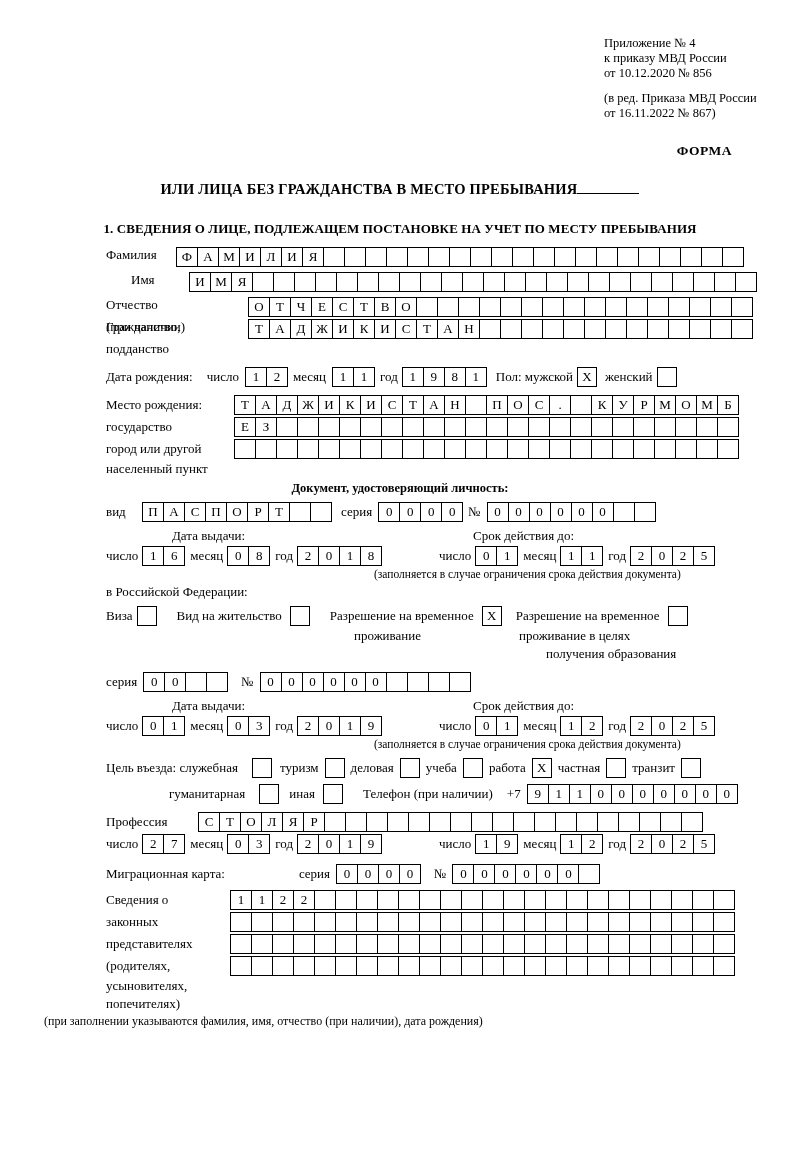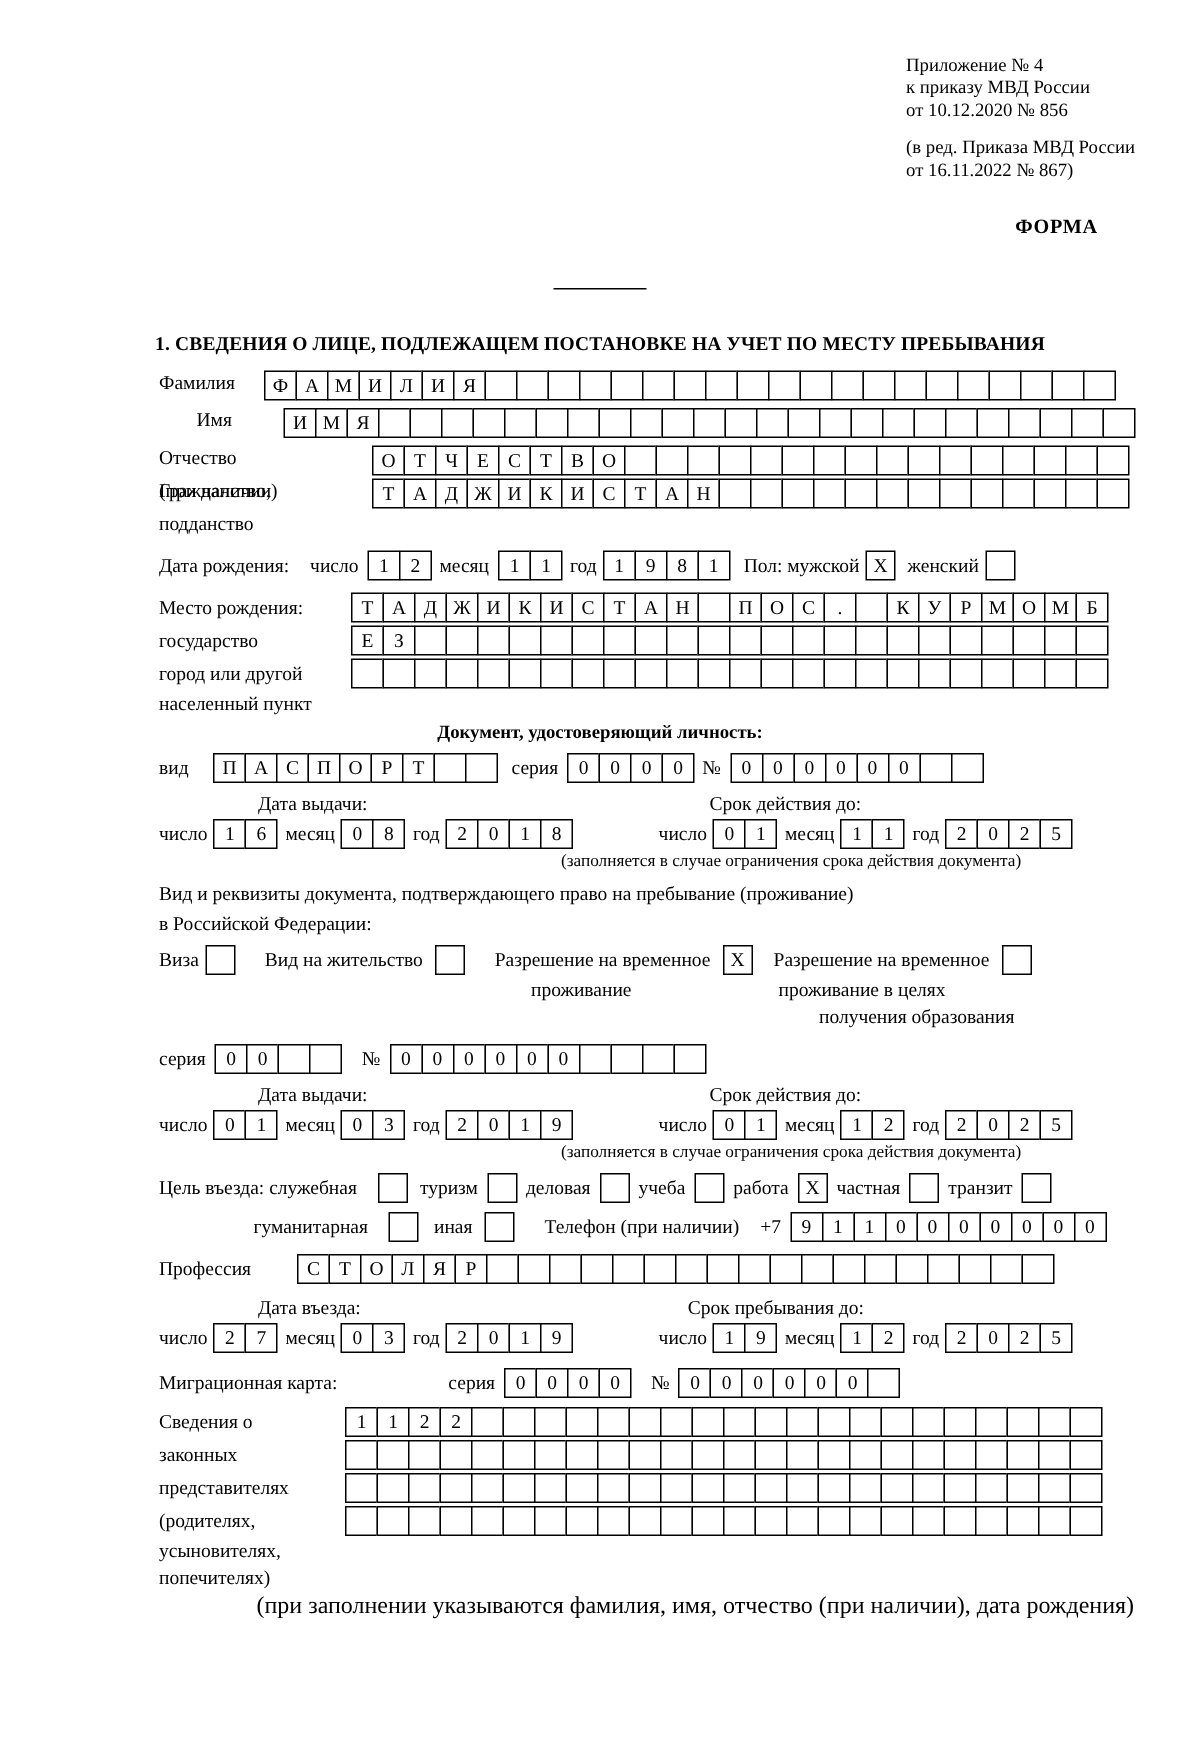--- a/index.html
+++ b/index.html
@@ -106,22 +106,22 @@
   .note {
     font-size: 11.5px;
     font-style: normal;
   }
   .fs13 { font-size: 13px; }
   .mt2 { margin-top: 2px; }
   .mt6 { margin-top: 6px; }
   .mt8 { margin-top: 8px; }
   .mt10 { margin-top: 10px; }
   .footer-note {
-    text-align: right;
-    font-size: 16px;
+    text-align: left;
+    font-size: 12px;
     margin-top: 12px;
   }
   .doc-head {
     text-align: center;
     font-weight: bold;
     font-size: 12.5px;
     margin-top: 12px;
   }
   .flexwrap { display:flex; align-items:center; flex-wrap: nowrap; }
 </style>
@@ -134,21 +134,21 @@
     <div>Приложение № 4</div>
     <div>к приказу МВД России</div>
     <div>от 10.12.2020 № 856</div>
     <div class="blk2">(в ред. Приказа МВД России</div>
     <div>от 16.11.2022 № 867)</div>
   </div>
 
   <div class="forma">ФОРМА</div>
 
   <div class="title">
-    <div><span class="u"></span></div>
+    <div><span>ИЛИ ЛИЦА БЕЗ ГРАЖДАНСТВА В МЕСТО ПРЕБЫВАНИЯ</span><span class="u"></span></div>
   </div>
 
   <div class="section-title">1. СВЕДЕНИЯ О ЛИЦЕ, ПОДЛЕЖАЩЕМ ПОСТАНОВКЕ НА УЧЕТ ПО МЕСТУ ПРЕБЫВАНИЯ</div>
 
   <div class="row mt10" style="margin-left:62px">
     <div class="lbl" style="width:70px">Фамилия</div>
     <div class="cells">
       <div class="c">Ф</div>
       <div class="c">А</div>
       <div class="c">М</div>
@@ -462,21 +462,20 @@
     <span class="cells ml4">
       <span class="c">2</span>
       <span class="c">0</span>
       <span class="c">2</span>
       <span class="c">5</span>
     </span>
   </div>
 
   <div class="note" style="margin-left:330px; margin-top:2px">(заполняется в случае ограничения срока действия документа)</div>
 
-  <div class="fs13" style="margin-left:62px; margin-top:8px">Вид и реквизиты документа, подтверждающего право на пребывание (проживание)</div>
   <div class="fs13" style="margin-left:62px; margin-top:4px">в Российской Федерации:</div>
 
   <div class="row mt6 flexwrap" style="margin-left:62px">
     <span class="lbl">Виза</span>
     <span class="box ml4"></span>
     <span class="lbl ml20">Вид на жительство</span>
     <span class="box ml8"></span>
     <span class="lbl ml20">Разрешение на временное</span>
     <span class="box ml8">X</span>
     <span class="lbl ml14">Разрешение на временное</span>
@@ -618,24 +617,20 @@
       <span class="c"></span>
       <span class="c"></span>
       <span class="c"></span>
       <span class="c"></span>
       <span class="c"></span>
       <span class="c"></span>
       <span class="c"></span>
     </span>
   </div>
 
-  <div class="row mt8" style="margin-left:128px">
-    <span class="lbl">Дата въезда:</span>
-    <span class="lbl" style="margin-left:218px">Срок пребывания до:</span>
-  </div>
 
   <div class="row mt2 flexwrap" style="margin-left:62px">
     <span class="lbl">число</span>
     <span class="cells ml4">
       <span class="c">2</span>
       <span class="c">7</span>
     </span>
     <span class="lbl ml6">месяц</span>
     <span class="cells ml4">
       <span class="c">0</span>

